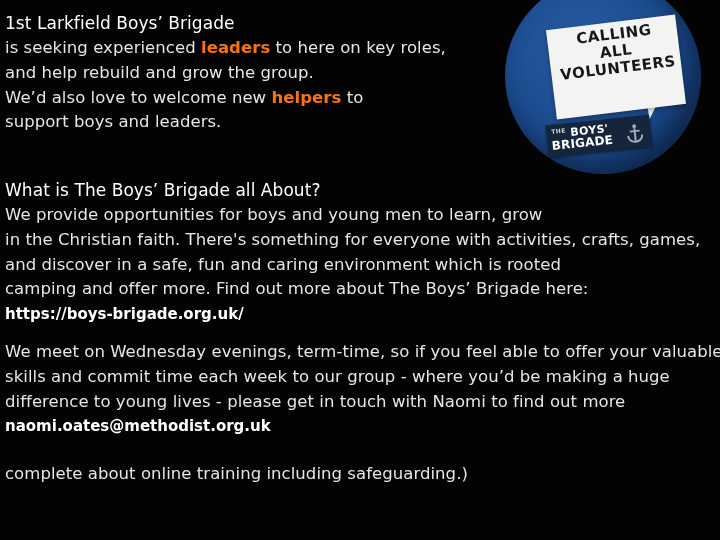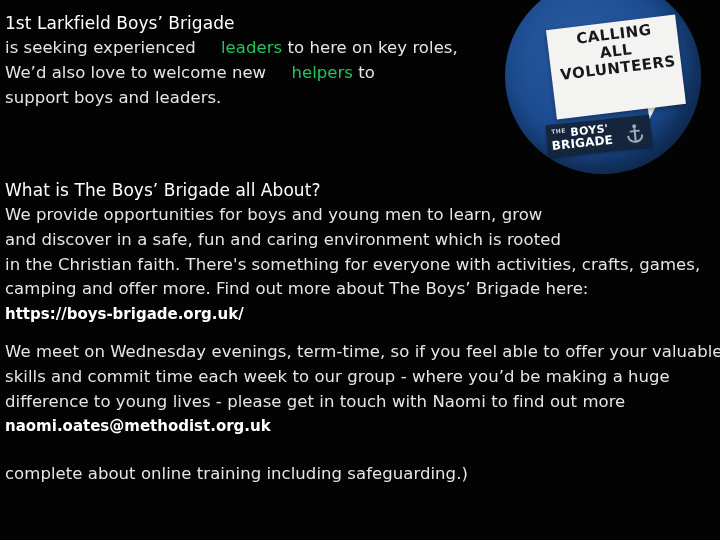--- a/index.html
+++ b/index.html
@@ -133,21 +133,21 @@
 
   
   .block { position: absolute; left: 5px; }
   .line {
     white-space: nowrap;
     font-size: 16.5px;
     line-height: 24.8px;
     color: #e6e6e7;
     letter-spacing: .05px;
   }
-  .line b { font-weight: normal; color: #22c55e; margin-left: 20px; }
+  .line b { font-weight: bold; color: #f97316; }
   .heading {
     font-size: 17px;
     font-weight: normal;
     color: #ffffff;
     line-height: 25px;
     white-space: nowrap;
     letter-spacing: .05px;
   }
   .strongline {
     font-size: 15px;
@@ -189,32 +189,35 @@
       </svg>
     </div>
   </div>
 
   <div class="block" id="block-intro">
     <div class="heading">1st Larkfield Boys’ Brigade</div>
     <div class="line">
       <span>is seeking experienced </span><b>leaders</b><span> to here on key roles,</span>
     </div>
     <div class="line">
+      <span>and help rebuild and grow the group.</span>
+    </div>
+    <div class="line">
       <span>We’d also love to welcome new </span><b>helpers</b><span> to</span>
     </div>
     <div class="line">
       <span>support boys and leaders.</span>
     </div>
   </div>
 
   <div class="block" id="block-about">
     <div class="heading">What is The Boys’ Brigade all About?</div>
     <div class="line">We provide opportunities for boys and young men to learn, grow</div>
+    <div class="line"> in the Christian faith.  There's something for everyone with activities, crafts, games,</div>
     <div class="line">and discover in a safe, fun and caring environment which is rooted</div>
-    <div class="line"> in the Christian faith.  There's something for everyone with activities, crafts, games,</div>
     <div class="line">camping and offer more.  Find out more about The Boys’ Brigade here:</div>
     <div class="strongline">https://boys-brigade.org.uk/</div>
   </div>
 
   <div class="block" id="block-meet">
     <div class="line">We meet on Wednesday evenings, term-time, so if you feel able to offer your valuable</div>
     <div class="line">skills and commit time each week to our group - where you’d be making a huge</div>
     <div class="line">difference to young lives - please get in touch with Naomi to find out more</div>
     <div class="strongline">naomi.oates@methodist.org.uk</div>
   </div>

